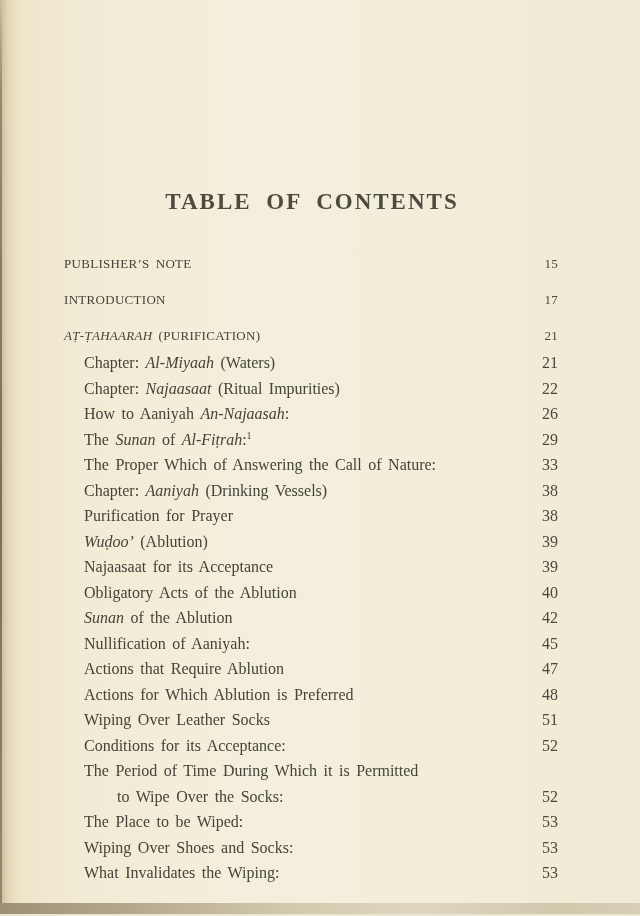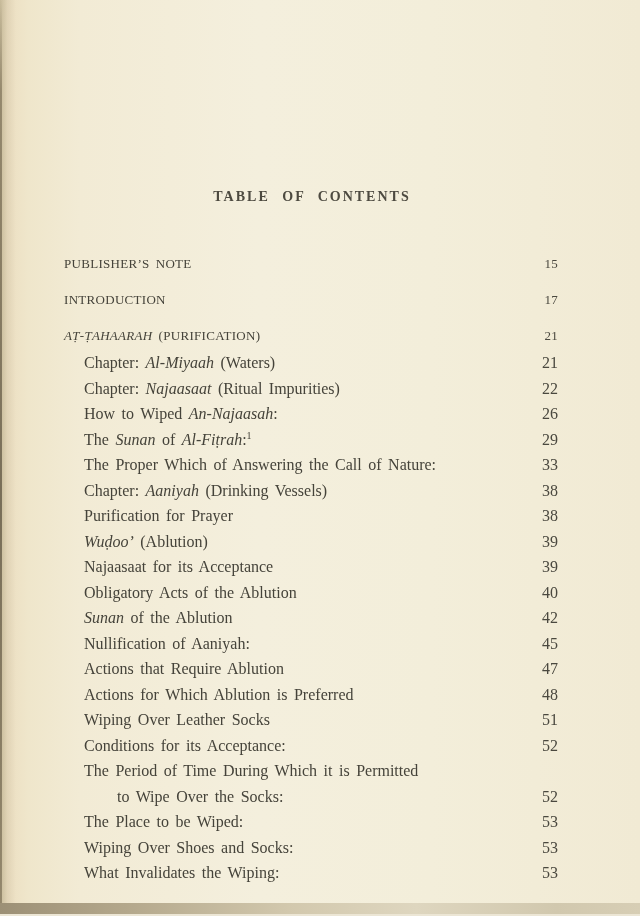--- a/index.html
+++ b/index.html
@@ -15,21 +15,21 @@
     font-family: "Liberation Serif", serif;
     color: #45433a;
   }
   .title {
     position: absolute;
     top: 189px;
     left: 0;
     width: 624px;
     margin: 0;
     text-align: center;
-    font-size: 14px;
+    font-size: 23px;
     font-weight: bold;
     letter-spacing: 2px;
     word-spacing: 7px;
     color: #4d4a40;
   }
   .toc {
     position: absolute;
     left: 64px;
     top: 251px;
     width: 494px;
@@ -115,21 +115,21 @@
         <div class="pagenum">21</div>
       </div>
       <div class="row sub">
         <div class="entry-text">
           <div class="line"><span>Chapter: </span><span class="it">Najaasaat</span><span> (Ritual Impurities)</span></div>
         </div>
         <div class="pagenum">22</div>
       </div>
       <div class="row sub">
         <div class="entry-text">
-          <div class="line"><span>How to Wiped </span><span class="it">An-Najaasah</span><span>:</span></div>
+          <div class="line"><span>How to Aaniyah </span><span class="it">An-Najaasah</span><span>:</span></div>
         </div>
         <div class="pagenum">26</div>
       </div>
       <div class="row sub">
         <div class="entry-text">
           <div class="line"><span>The </span><span class="it">Sunan</span><span> of </span><span class="it">Al-Fiṭrah</span><span>:</span><sup>1</sup></div>
         </div>
         <div class="pagenum">29</div>
       </div>
       <div class="row sub">

